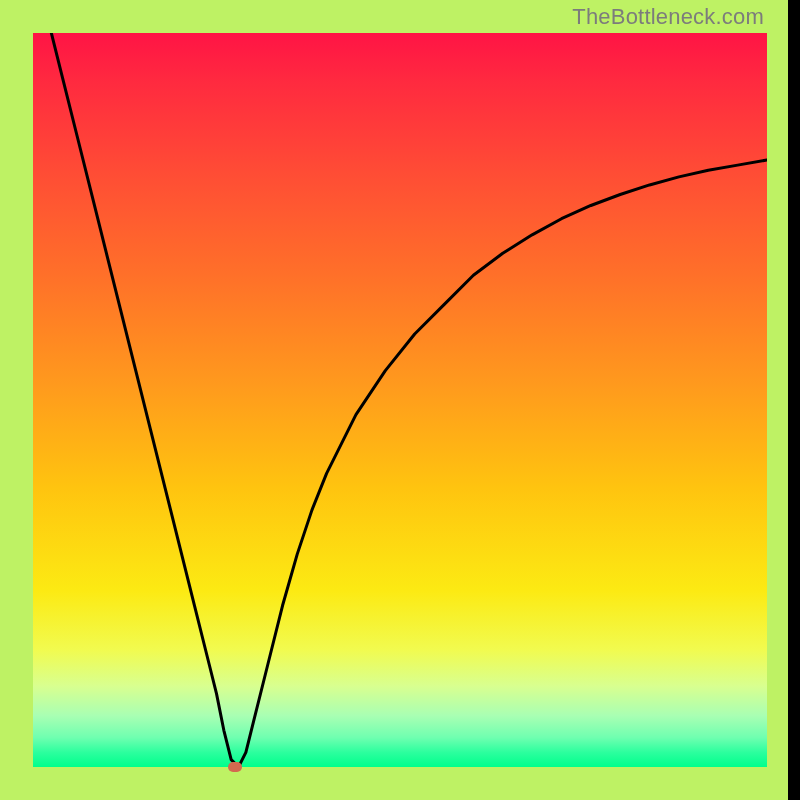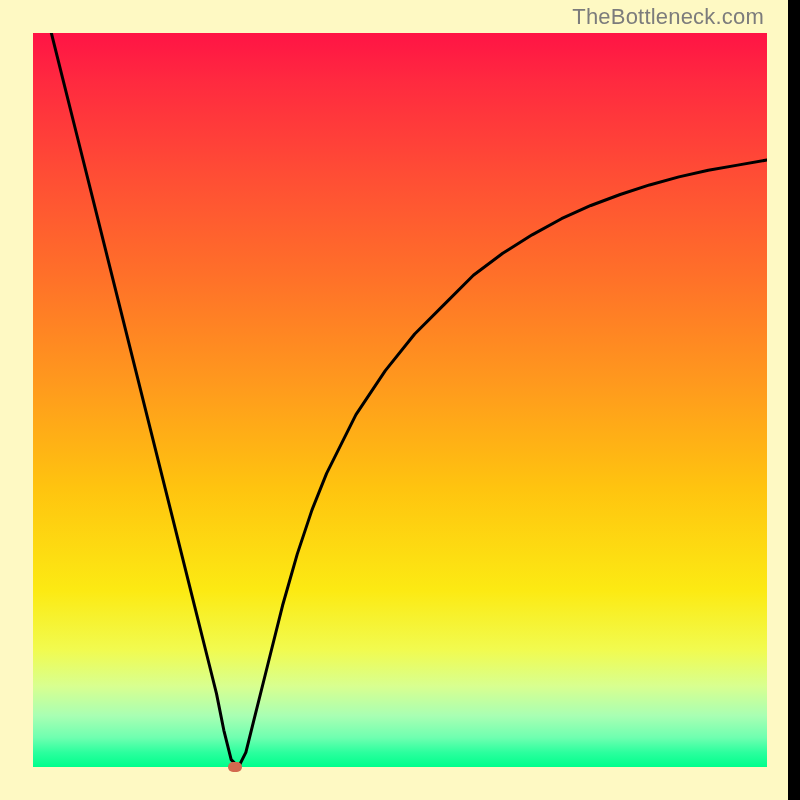--- a/index.html
+++ b/index.html
@@ -7,21 +7,21 @@
     padding: 0;
     width: 800px;
     height: 800px;
     background: #000000;
     overflow: hidden;
   }
   .container {
     position: relative;
     width: 788px;
     height: 800px;
-    background: #fef9c3;
+    background: #bef264;
     text-decoration: underline;
   }
   .watermark {
     position: absolute;
     top: 4px;
     right: 24px;
     font-family: Arial, Helvetica, sans-serif;
     font-size: 22px;
     font-weight: 500;
     color: #7c7c7c;

